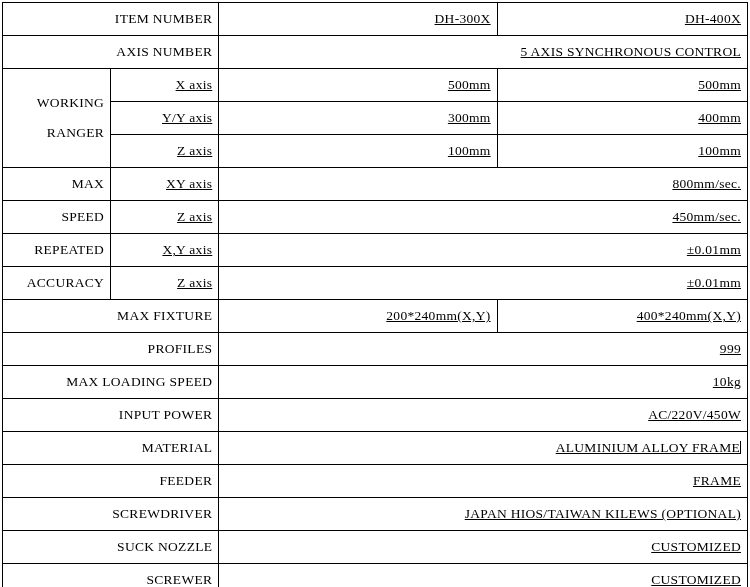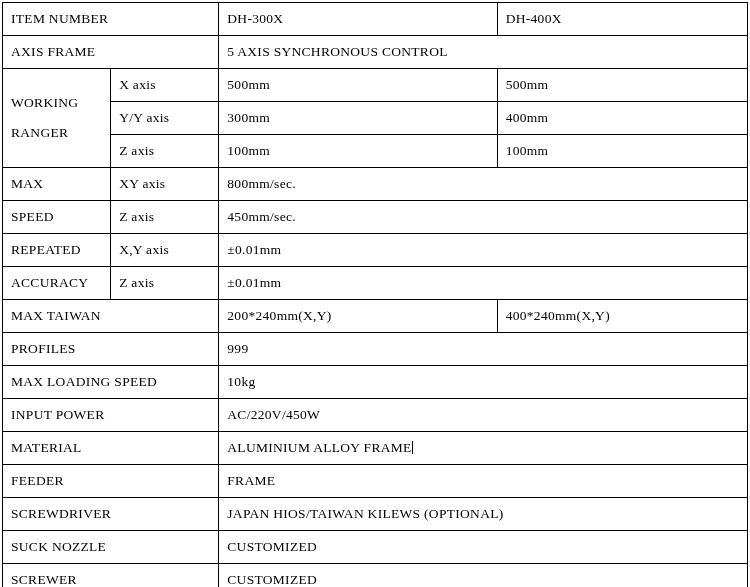--- a/index.html
+++ b/index.html
@@ -11,20 +11,21 @@
     width: 750px;
     height: 587px;
     font-family: "Liberation Serif", serif;
     color: #000000;
   }
   #spec-wrap {
     width: 750px;
     height: 587px;
     box-sizing: border-box;
     padding: 2px 2px 18px 2px;
+    text-align: right;
   }
   table.spec {
     border-collapse: collapse;
     width: 746px;
     table-layout: fixed;
     margin: 0;
   }
   table.spec td {
     border: 1px solid #000000;
     font-size: 13.5px;
@@ -34,27 +35,29 @@
     line-height: 1.15;
     letter-spacing: 0.3px;
     height: 24px;
     overflow: hidden;
     white-space: nowrap;
   }
   td.mono {
     font-family: "Liberation Mono", monospace;
     font-size: 12px;
     letter-spacing: 0;
+    text-decoration: underline;
   }
   td.label {
     font-size: 13.5px;
   }
   td.sublabel {
     font-family: "Liberation Mono", monospace;
     font-size: 12px;
+    text-decoration: underline;
   }
   .col-a { width: 108px; }
   .col-b { width: 108px; }
   .col-c { width: 278px; }
   .col-d { width: 250px; }
   .caret {
     display: inline-block;
     width: 0;
     border-left: 1px solid #000;
     height: 13px;
@@ -74,21 +77,21 @@
       <col class="col-d">
     </colgroup>
     <tbody>
       <tr>
         <td class="label" colspan="2">ITEM NUMBER</td>
         <td class="mono">DH-300X</td>
         <td class="mono">DH-400X</td>
       </tr>
 
       <tr>
-        <td class="label" colspan="2">AXIS FRAME</td>
+        <td class="label" colspan="2">AXIS NUMBER</td>
         <td class="mono" colspan="2">5 AXIS SYNCHRONOUS CONTROL</td>
       </tr>
 
       <tr>
         <td class="label" rowspan="3">
           <div>WORKING</div>
           <div style="height:14px"></div>
           <div>RANGER</div>
         </td>
         <td class="sublabel">X axis</td>
@@ -122,21 +125,21 @@
         <td class="sublabel">X,Y axis</td>
         <td class="mono" colspan="2">±0.01mm</td>
       </tr>
       <tr>
         <td class="label">ACCURACY</td>
         <td class="sublabel">Z axis</td>
         <td class="mono" colspan="2">±0.01mm</td>
       </tr>
 
       <tr>
-        <td class="label" colspan="2">MAX TAIWAN</td>
+        <td class="label" colspan="2">MAX FIXTURE</td>
         <td class="mono">200*240mm(X,Y)</td>
         <td class="mono">400*240mm(X,Y)</td>
       </tr>
 
       <tr>
         <td class="label" colspan="2">PROFILES</td>
         <td class="mono" colspan="2">999</td>
       </tr>
 
       <tr>

